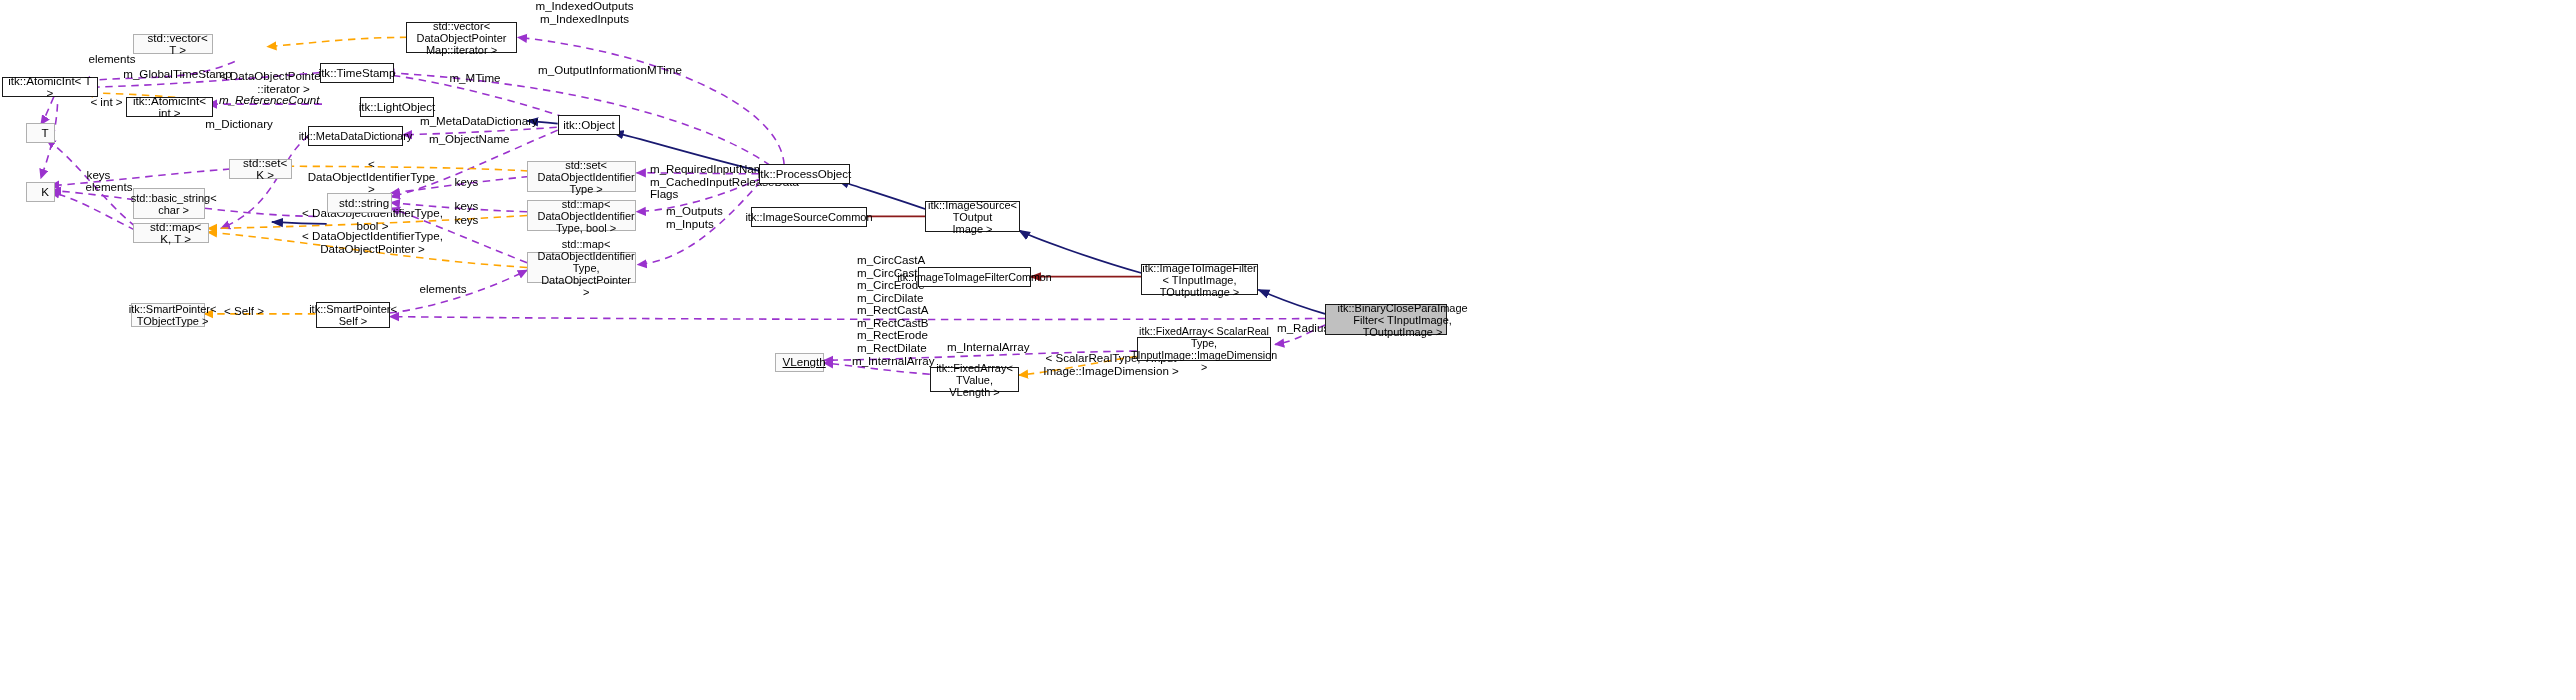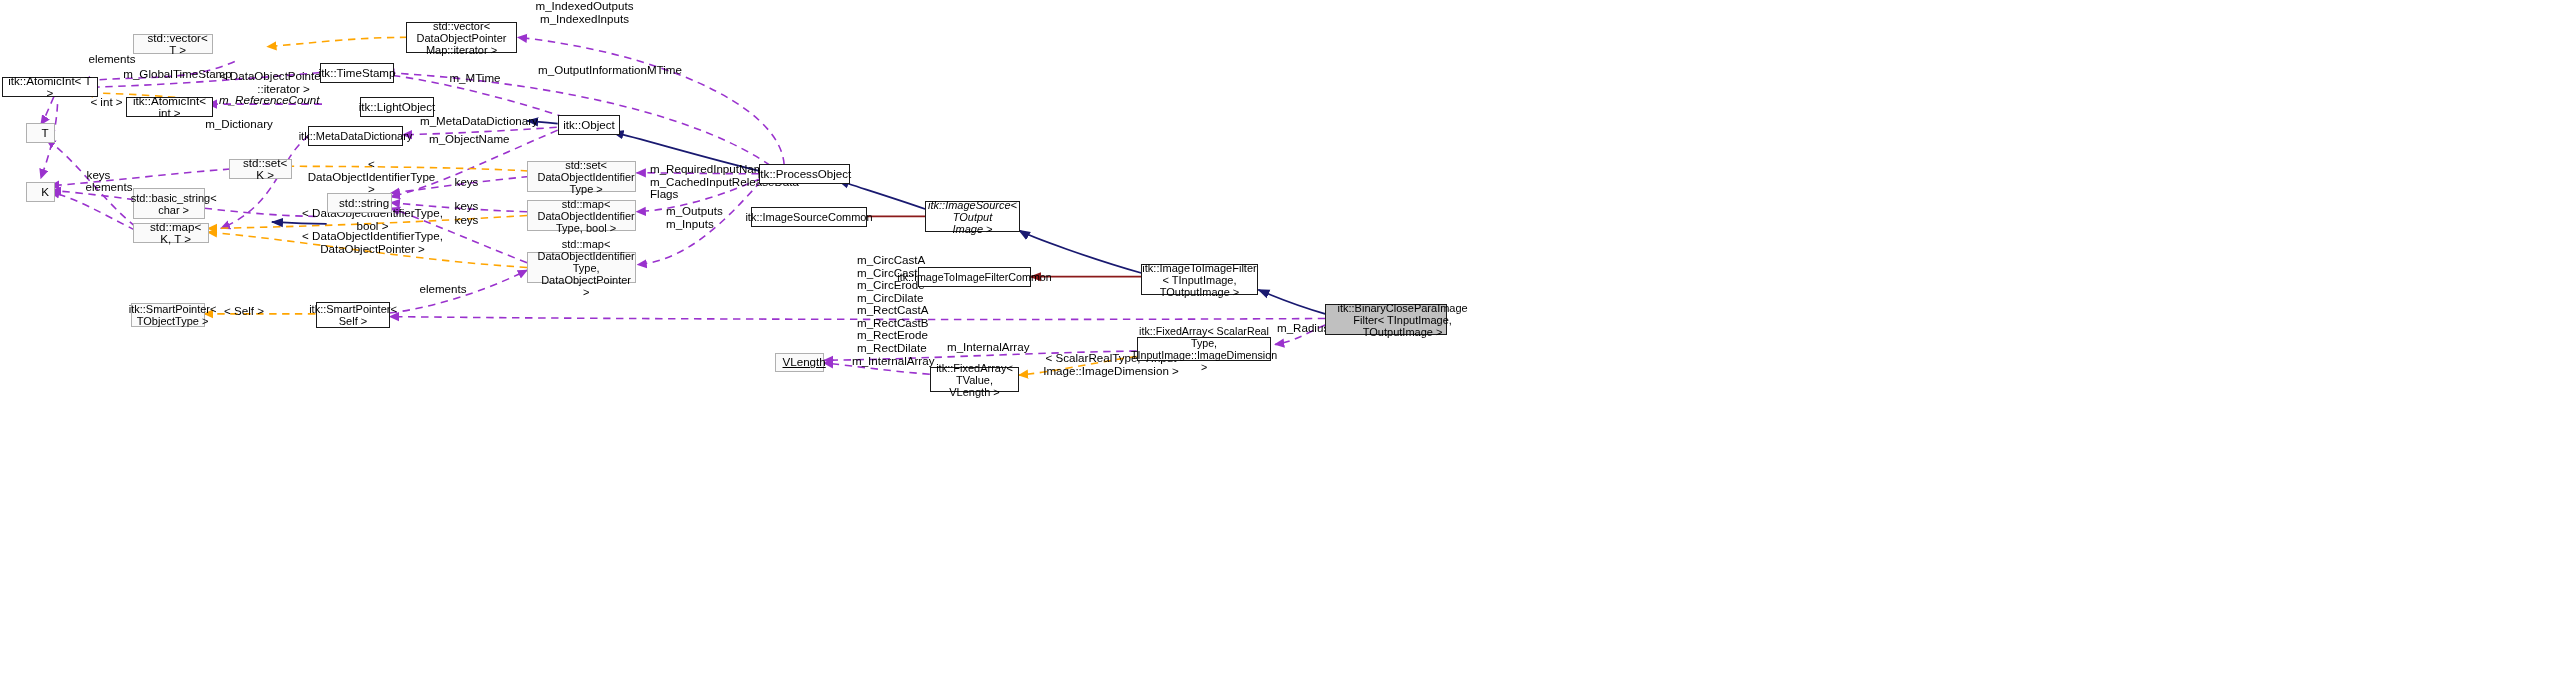--- a/index.html
+++ b/index.html
@@ -213,21 +213,21 @@
   <div class="node template" style="left:527px; top:200px; width:109px; height:31px; font-size:11px;">std::map&lt; DataObjectIdentifier
 Type, bool &gt;</div>
 
   <div class="node template" style="left:527px; top:252px; width:109px; height:31px; font-size:11px;">std::map&lt; DataObjectIdentifier
 Type, DataObjectPointer &gt;</div>
 
   <div class="node solid" style="left:759px; top:164px; width:91px; height:20.4px;">itk::ProcessObject</div>
 
   <div class="node solid" style="left:751px; top:207px; width:116px; height:20.4px; font-size:11px;">itk::ImageSourceCommon</div>
 
-  <div class="node solid" style="left:925px; top:201px; width:95px; height:31px; font-size:11px;font-style:italic;">itk::ImageSource&lt; TOutput
+  <div class="node solid" style="left:925px; top:201px; width:95px; height:31px; font-size:11px;">itk::ImageSource&lt; TOutput
 Image &gt;</div>
 
   <div class="node solid" style="left:918px; top:267px; width:113px; height:20.4px; font-size:10.7px;">itk::ImageToImageFilterCommon</div>
 
   <div class="node solid" style="left:1141px; top:264px; width:117px; height:31px; font-size:11px;">itk::ImageToImageFilter
 &lt; TInputImage, TOutputImage &gt;</div>
 
   <div class="node highlight" style="left:1325px; top:304px; width:122px; height:31px; font-size:11px;padding-left:36px;">itk::BinaryCloseParaImage
 Filter&lt; TInputImage, TOutputImage &gt;</div>
 

